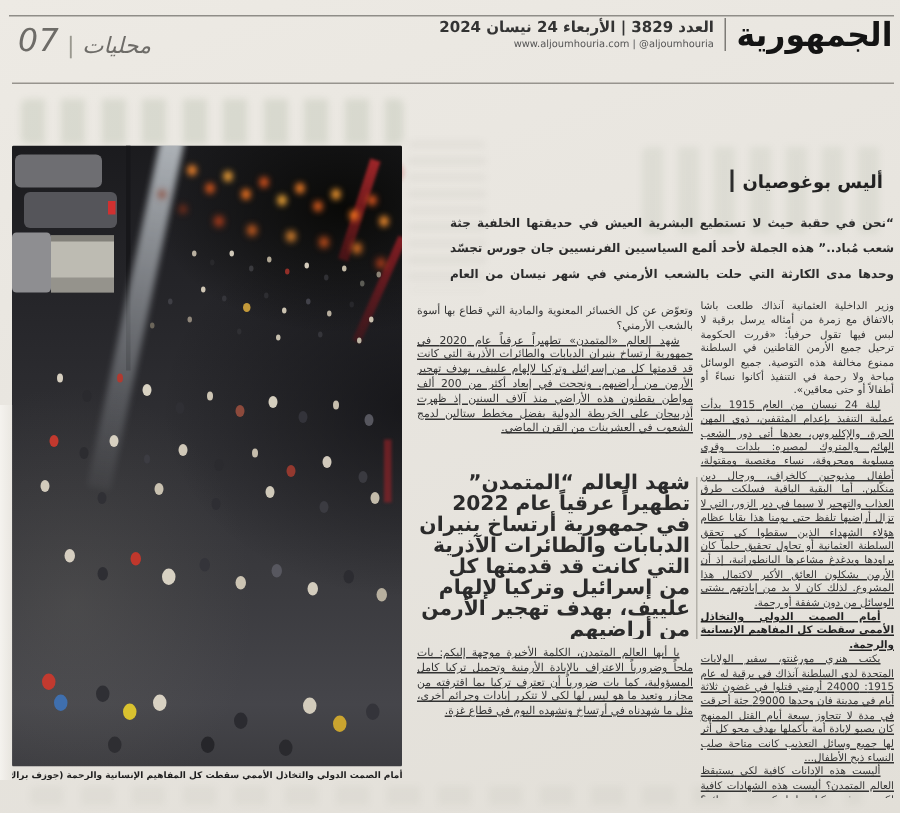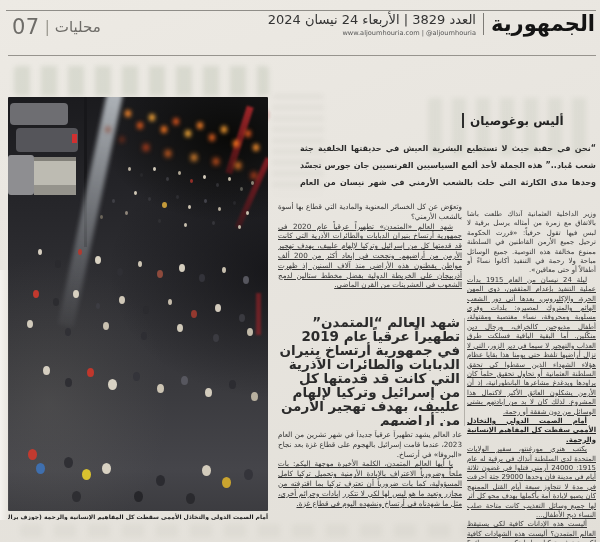--- a/index.html
+++ b/index.html
@@ -4,58 +4,58 @@
 <style>
   html,body{margin:0;padding:0;}
   body{width:600px;height:542px;background:#e4e1db;font-family:"DejaVu Sans","Liberation Sans",sans-serif;}
   .page{position:relative;width:600px;height:542px;overflow:hidden;direction:rtl;
         background:linear-gradient(160deg,#edeae4 0%,#e8e5df 45%,#e2dfd8 100%);}
   .rule{position:absolute;height:1px;background:#8f8d88;}
   .rule.top{left:6px;right:4px;top:10px;}
   .rule.second{left:8px;right:4px;top:55px;background:#97948e;}
 
   
-  .hdr-left{position:absolute;left:12px;top:15px;display:flex;direction:ltr;align-items:center;gap:5px;color:#6e6c68;}
+  .hdr-left{position:absolute;left:12px;top:15px;display:flex;direction:ltr;align-items:flex-end;gap:5px;color:#6e6c68;font-style:italic;}
   .pnum{font-size:21px;letter-spacing:.5px;}
   .pbar{font-size:15px;color:#9a988f;}
   .psec{font-size:15px;}
   .hdr-right{position:absolute;right:5px;top:11px;display:flex;direction:ltr;align-items:center;gap:7px;}
   .issue-info{text-align:right;direction:rtl;line-height:1.35;}
-  .issue-l1{font-size:13px;font-weight:normal;color:#333;}
+  .issue-l1{font-size:10px;font-weight:bold;color:#333;}
   .issue-l2{font-size:6.6px;color:#555;direction:ltr;}
   .vdiv{width:1px;height:22px;background:#7d7b76;}
   .brand{font-size:21px;font-weight:bold;color:#141414;transform:scaleY(1.05);}
 
   
   .ghost{position:absolute;filter:blur(2.5px);border-radius:4px;pointer-events:none;}
   .g1{left:14px;top:66px;width:255px;height:30px;opacity:.3;
       background:repeating-linear-gradient(90deg,rgba(122,142,110,.55) 0 16px,rgba(122,142,110,0) 16px 27px);}
   .g2{left:428px;top:98px;width:165px;height:58px;opacity:.2;
       background:repeating-linear-gradient(90deg,rgba(118,138,108,.5) 0 14px,transparent 14px 24px);}
   .g3{left:272px;top:94px;width:52px;height:100px;opacity:.17;
       background:repeating-linear-gradient(180deg,rgba(118,118,108,.45) 0 5px,transparent 5px 11px);}
   .g4{left:20px;top:524px;width:555px;height:13px;opacity:.14;
       background:repeating-linear-gradient(90deg,rgba(120,125,108,.4) 0 22px,transparent 22px 34px);}
   .g5{left:252px;top:106px;width:20px;height:18px;opacity:.65;filter:blur(1px);
       background:radial-gradient(circle,rgba(185,40,42,.85),rgba(185,40,42,0) 70%);}
 
   
   .headline{position:absolute;right:5px;top:56px;margin:0;font-size:37px;line-height:1.15;font-weight:bold;color:#191919;}
-  .byline-wrap{position:absolute;left:462px;top:113px;display:flex;direction:ltr;align-items:center;gap:6px;}
+  .byline-wrap{position:absolute;left:487px;top:113px;display:flex;direction:ltr;align-items:center;gap:6px;}
   .byline-bar{width:2px;height:15px;background:#2d2d2d;}
   .byline-name{font-size:12px;font-weight:bold;color:#222;}
   .intro{position:absolute;right:4px;top:140px;width:296px;height:54px;overflow:hidden;margin:0;
          font-size:8px;font-weight:bold;line-height:17px;color:#2c2c2c;text-align:justify;}
 
   
   .col{position:absolute;color:#333;text-align:justify;overflow:hidden;}
   .col p{margin:0;}
   .col p.indent{text-indent:9px;text-decoration:underline;}
   .col p.bold{font-weight:bold;color:#222;}
-  .col-right{right:4px;top:210px;width:129px;height:332px;font-size:6.9px;line-height:9.4px;}
+  .col-right{right:4px;top:200px;width:129px;height:332px;font-size:6.9px;line-height:9.4px;}
   .col-mid-top{left:278px;top:202px;width:184px;height:112px;font-size:7.2px;line-height:9.8px;}
   .col-mid-bottom{left:278px;top:430px;width:184px;height:109px;font-size:7.2px;line-height:9.8px;}
   .pull-quote{position:absolute;left:278px;top:315px;width:182px;height:111px;overflow:hidden;
               font-size:13.5px;line-height:14px;font-weight:600;color:#2b2b2b;text-align:right;}
   .quote-divider{position:absolute;left:464px;top:318px;width:1px;height:108px;background:#b4b1aa;}
 
   
   .photo{position:absolute;left:8px;top:97px;width:260px;height:414px;overflow:hidden;border-radius:1px;
     background:
       radial-gradient(180px 120px at 85% 10%,rgba(8,8,6,.95),transparent 70%),
@@ -175,21 +175,20 @@
     <p class="indent bold">أمام الصمت الدولي والتخاذل الأممي سقطت كل المفاهيم الإنسانية والرحمة.</p>
     <p class="indent">يكتب هنري مورغنتو، سفير الولايات المتحدة لدى السلطنة آنذاك في برقية له عام 1915: 24000 أرمني قتلوا في غضون ثلاثة أيام في مدينة فان وحدها 29000 جثة أحرقت في مدة لا تتجاوز سبعة أيام القتل الممنهج كان يصبو لإبادة أمة بأكملها بهدف محو كل أثر لها جميع وسائل التعذيب كانت متاحة صلب النساء ذبح الأطفال...</p>
     <p class="indent">أليست هذه الإدانات كافية لكي يستيقظ العالم المتمدن؟ أليست هذه الشهادات كافية لكي تعترف تركيا بما ارتكبت من جرائم؟ أليست هذه الوقائع كافية لكي تعيد تركيا ما ليس لها</p>
   </div>
 
   <div class="col col-mid-top">
     <p>وتعوّض عن كل الخسائر المعنوية والمادية التي قطاع بها أسوة بالشعب الأرمني؟</p>
     <p class="indent">شهد العالم «المتمدن» تطهيراً عرقياً عام 2020 في جمهورية أرتساخ بنيران الدبابات والطائرات الأذرية التي كانت قد قدمتها كل من إسرائيل وتركيا لإلهام علييف، بهدف تهجير الأرمن من أراضيهم. ونجحت في إبعاد أكثر من 200 ألف مواطن يقطنون هذه الأراضي منذ آلاف السنين إذ ظهرت أذربيجان على الخريطة الدولية بفضل مخطط ستالين لدمج الشعوب في العشرينات من القرن الماضي.</p>
   </div>
 
-  <div class="pull-quote">شهد العالم “المتمدن” تطهيراً عرقياً عام 2019 في جمهورية أرتساخ بنيران الدبابات والطائرات الآذرية التي كانت قد قدمتها كل من إسرائيل وتركيا لإلهام علييف، بهدف تهجير الأرمن من أراضيهم</div>
+  <div class="pull-quote">شهد العالم “المتمدن” تطهيراً عرقياً عام 2022 في جمهورية أرتساخ بنيران الدبابات والطائرات الآذرية التي كانت قد قدمتها كل من إسرائيل وتركيا لإلهام علييف، بهدف تهجير الأرمن من أراضيهم</div>
   <div class="quote-divider"></div>
 
   <div class="col col-mid-bottom">
-    <p>عاد العالم يشهد تطهيراً عرقياً جديداً في شهر تشرين من العام 2023، عندما قامت إسرائيل بالهجوم على قطاع غزة بعد نجاح «البروفا» في أرتساخ.</p>
     <p class="indent">يا أيها العالم المتمدن، الكلمة الأخيرة موجهة إليكم: بات ملحاً وضرورياً الاعتراف بالإبادة الأرمنية وتحميل تركيا كامل المسؤولية، كما بات ضرورياً أن تعترف تركيا بما اقترفته من مجازر وتعيد ما هو ليس لها لكي لا تتكرر إبادات وجرائم أخرى، مثل ما شهدناه في أرتساخ ونشهده اليوم في قطاع غزة.</p>
   </div>
 
 </div>
 
 </body></html>

